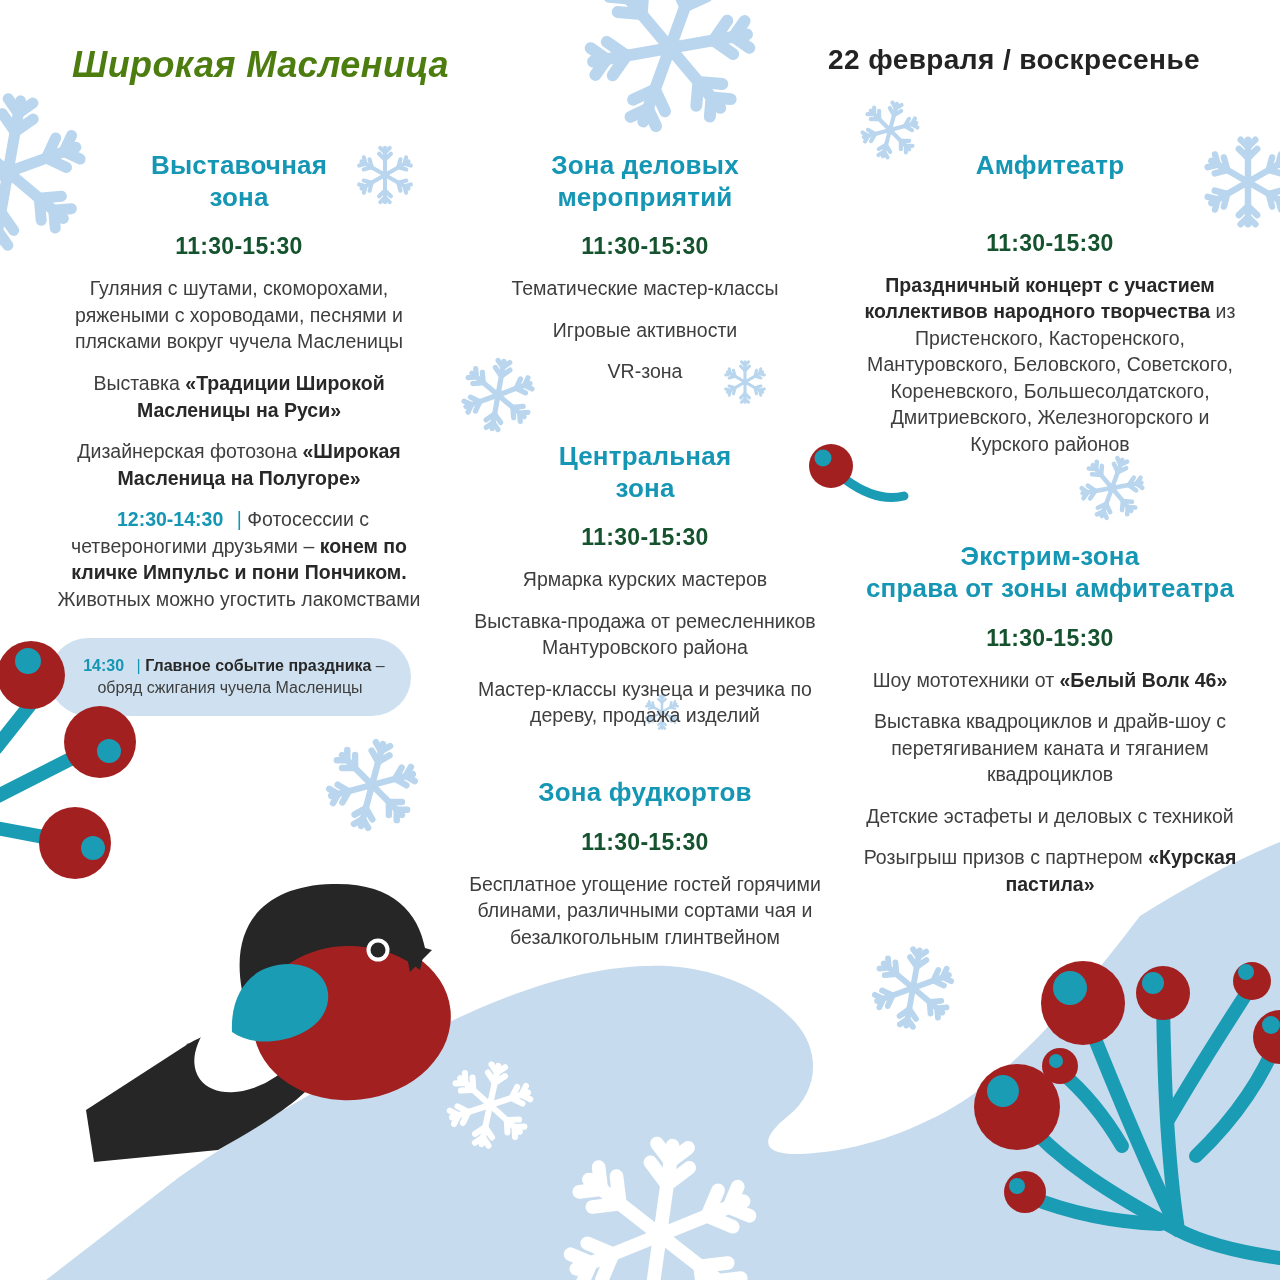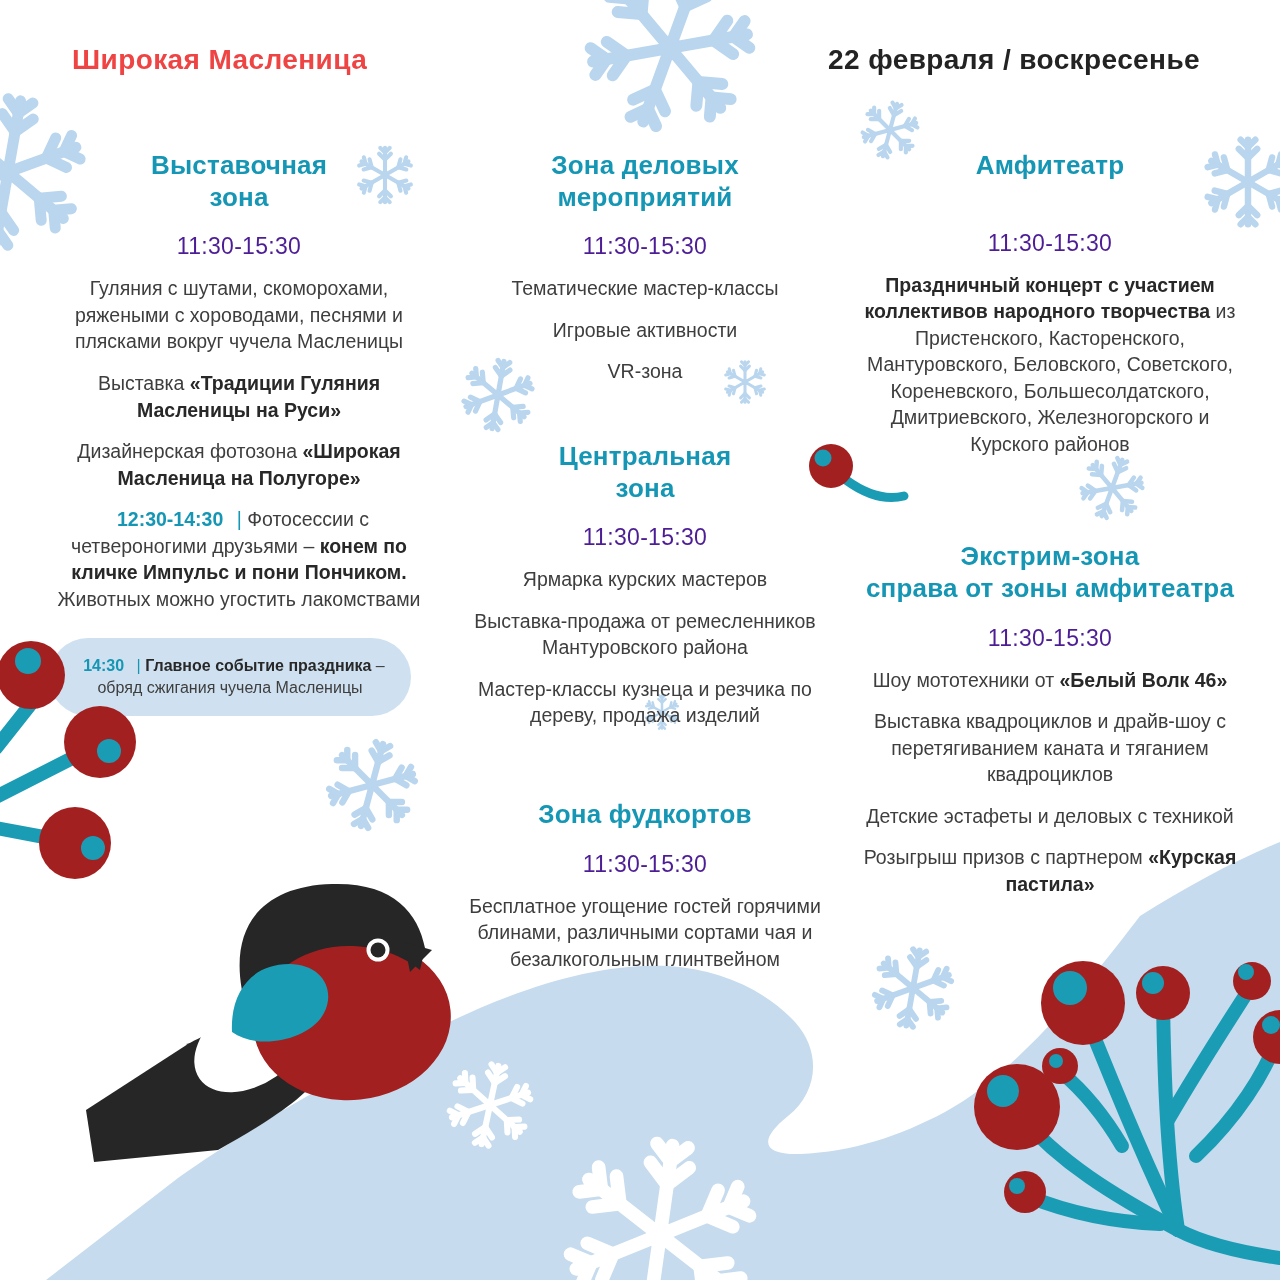--- a/index.html
+++ b/index.html
@@ -8,47 +8,47 @@
     background:#ffffff;
     font-family:"Liberation Sans","DejaVu Sans",sans-serif;
   }
   .layer{position:absolute;left:0;top:0;width:1280px;height:1280px;}
   #deco-bg{z-index:0;}
   #content{z-index:1;}
   #deco-fg{z-index:2;pointer-events:none;}
 
   .header-title{
     position:absolute;left:72px;top:44px;
-    font-size:28px;font-weight:700;color:#ef4444;letter-spacing:.4px;
+    font-size:36px;font-weight:700;color:#4d7c0f;letter-spacing:.4px;font-style:italic;
   }
   .header-date{
     position:absolute;right:80px;top:44px;
     font-size:28px;font-weight:700;color:#232323;letter-spacing:.4px;
   }
 
   .col{position:absolute;top:150px;text-align:center;}
   .col1{left:53px;width:372px;}
   .col2{left:451px;width:388px;}
   .col3{left:856px;width:388px;}
 
   h2.zone{
     margin:0;color:#1496b4;font-weight:700;font-size:26px;line-height:1.22;
     white-space:pre-line;letter-spacing:.2px;
   }
   .time{
-    color:#4c1d95;font-weight:400;font-size:23px;margin:20px 0 2px;letter-spacing:.3px;
+    color:#14532d;font-weight:700;font-size:23px;margin:20px 0 2px;letter-spacing:.3px;
   }
   .time-lg{margin-top:48px;}
   p.item{
     font-size:19.5px;line-height:1.36;color:#3e3e3e;margin:15px 0 0;
   }
   .b{font-weight:700;color:#282828;}
   .c{color:#1496b4;margin-left:8px;}
   .gap-a{margin-top:56px;}
-  .gap-b{margin-top:70px;}
+  .gap-b{margin-top:48px;}
   .gap-c{margin-top:84px;}
 
   .pill{
     margin:26px 14px 0 -4px;
     background:#cfe1f0;border-radius:50px;
     padding:17px 24px;
     font-size:16px;line-height:1.36;color:#3e3e3e;text-align:center;
   }
 </style>
 </head>
@@ -159,21 +159,21 @@
 <div id="content" class="layer">
   <div class="header-title">Широкая Масленица</div>
   <div class="header-date">22 февраля / воскресенье</div>
 
   <div class="col col1">
     <section>
       <h2 class="zone">Выставочная
 зона</h2>
       <div class="time">11:30-15:30</div>
       <p class="item"><span>Гуляния с шутами, скоморохами, ряжеными с хороводами, песнями и плясками вокруг чучела Масленицы</span></p>
-      <p class="item"><span>Выставка </span><span class="b">«Традиции Гуляния Масленицы на Руси»</span></p>
+      <p class="item"><span>Выставка </span><span class="b">«Традиции Широкой Масленицы на Руси»</span></p>
       <p class="item"><span>Дизайнерская фотозона </span><span class="b">«Широкая Масленица на Полугоре»</span></p>
       <p class="item"><span class="b c">12:30-14:30</span><span class="c"> | </span><span>Фотосессии с четвероногими друзьями – </span><span class="b">конем по кличке Импульс и пони Пончиком.</span><span> Животных можно угостить лакомствами</span></p>
     </section>
     <div class="pill"><span class="b c">14:30</span><span class="c"> | </span><span class="b">Главное событие праздника</span><span> – обряд сжигания чучела Масленицы</span></div>
   </div>
 
   <div class="col col2">
     <section>
       <h2 class="zone">Зона деловых
 мероприятий</h2>

